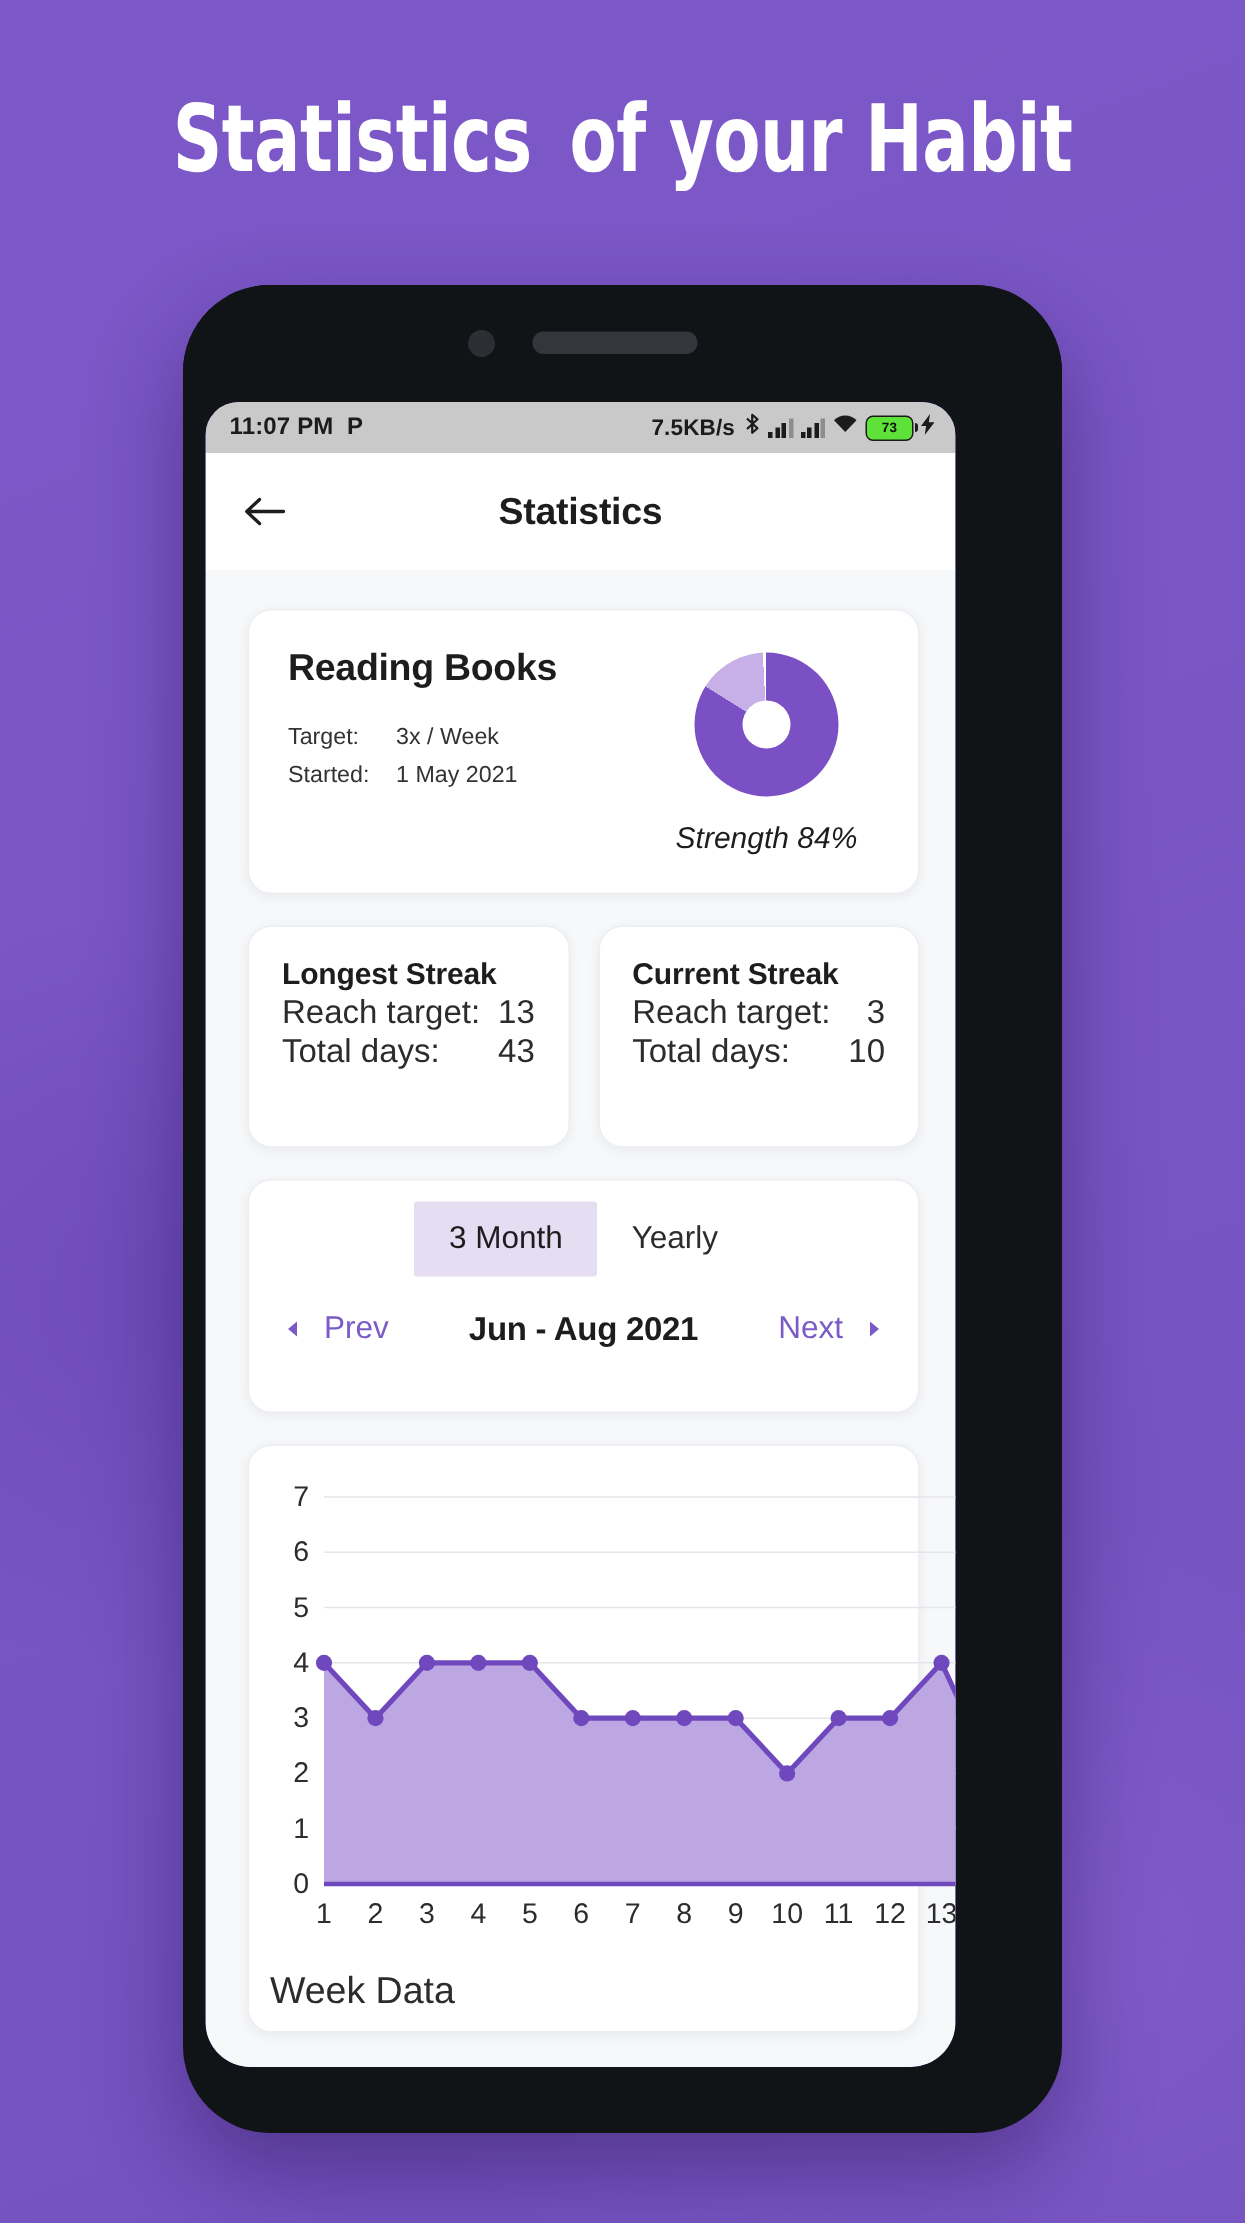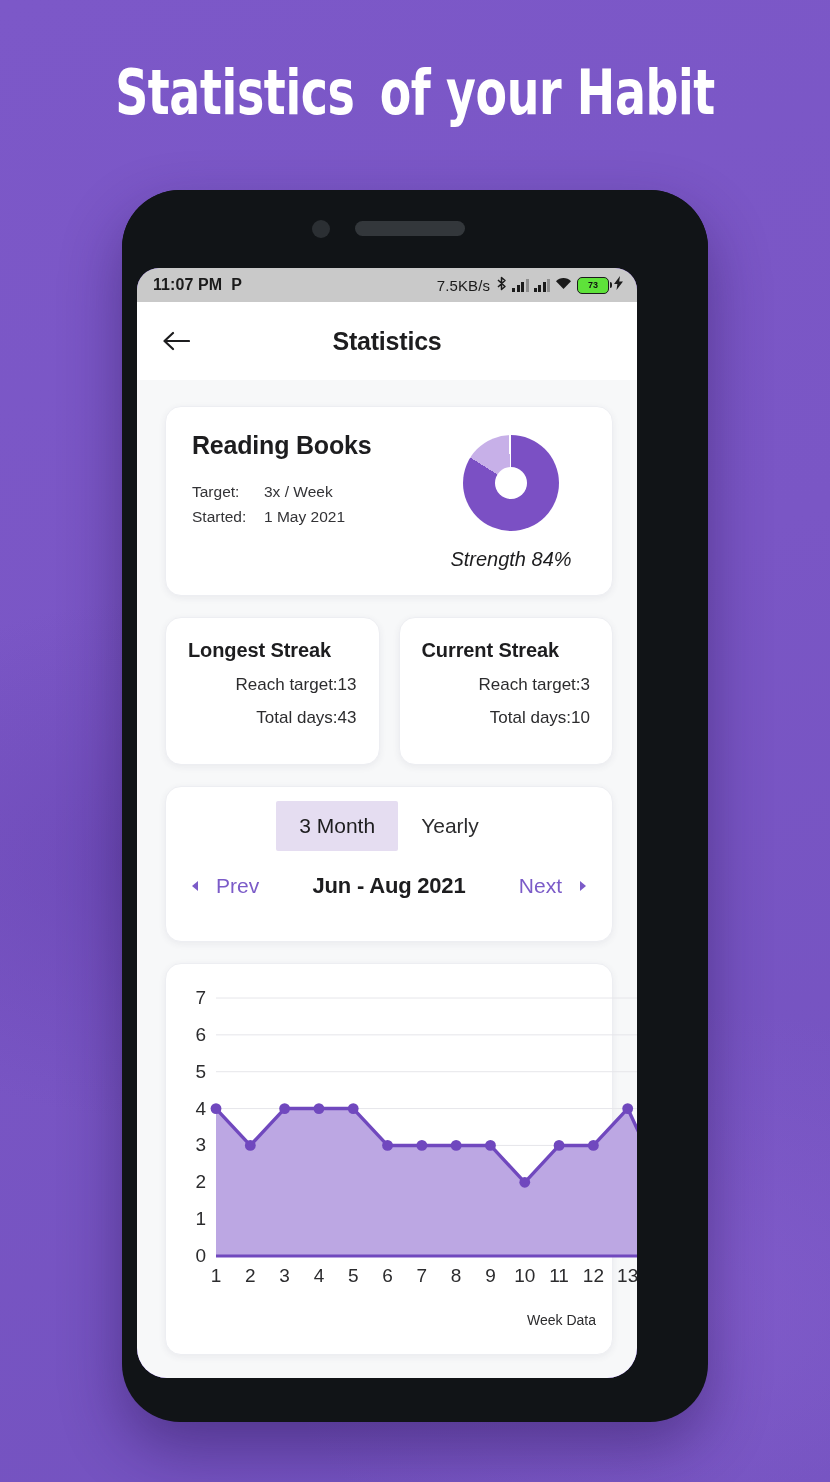--- a/index.html
+++ b/index.html
@@ -97,21 +97,21 @@
     display: flex;
     align-items: center;
     padding: 0 14px 0 16px;
     font-size: 16px;
     color: #1b1b1b;
     font-weight: bold;
     letter-spacing: 0.1px;
   }
   #statusbar .sb-left { display: flex; align-items: center; gap: 9px; }
   #statusbar .sb-right { margin-left: auto; display: flex; align-items: center; gap: 5px; }
-  .sb-net { font-size: 15px; font-weight: normal; margin-right: 1px; }
+  .sb-net { font-size: 15px; font-weight: bold; margin-right: 1px; }
   .ic-p { font-weight: bold; font-size: 16px; }
   .bars {
     display: inline-flex;
     align-items: flex-end;
     gap: 1.5px;
     height: 13px;
   }
   .bars i { display:block; width: 3px; background: #1b1b1b; }
   .bars i:nth-child(1){height:4px;}
   .bars i:nth-child(2){height:7px;}
@@ -250,24 +250,23 @@
     height: 148px;
   }
   .streak-title {
     font-size: 20px;
     font-weight: bold;
     color: #1d1d1f;
     letter-spacing: -0.1px;
   }
   .streak-line {
     display: flex;
-    justify-content: flex-end;
-    font-size: 17px;
+    justify-content: space-between;
+    font-size: 22px;
     color: #2c2c2e;
-    margin-top: 13px;
   }
   .streak-line .sv { font-variant-numeric: tabular-nums; }
 
   
   #period-card {
     margin-top: 21px;
     padding: 14px 0 18px 0;
     height: 156px;
     box-sizing: border-box;
   }
@@ -322,22 +321,22 @@
 
   
   #chart-card {
     margin-top: 21px;
     padding: 20px 16px 14px 14px;
     height: 392px;
     box-sizing: border-box;
   }
   #chart-svg-wrap { width: 100%; }
   #chart-xlabel {
-    text-align: right;
-    font-size: 14px;
+    text-align: left;
+    font-size: 25px;
     color: #2c2c2e;
     margin-top: 8px;
   }
 </style>
 </head>
 <body>
 
 <div id="poster">
 
   <div id="headline">

